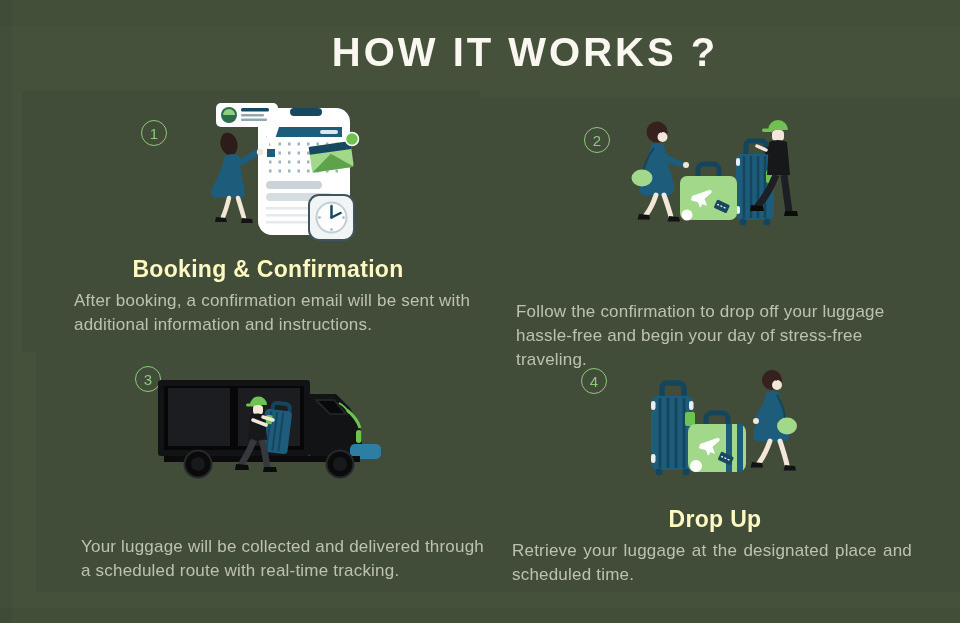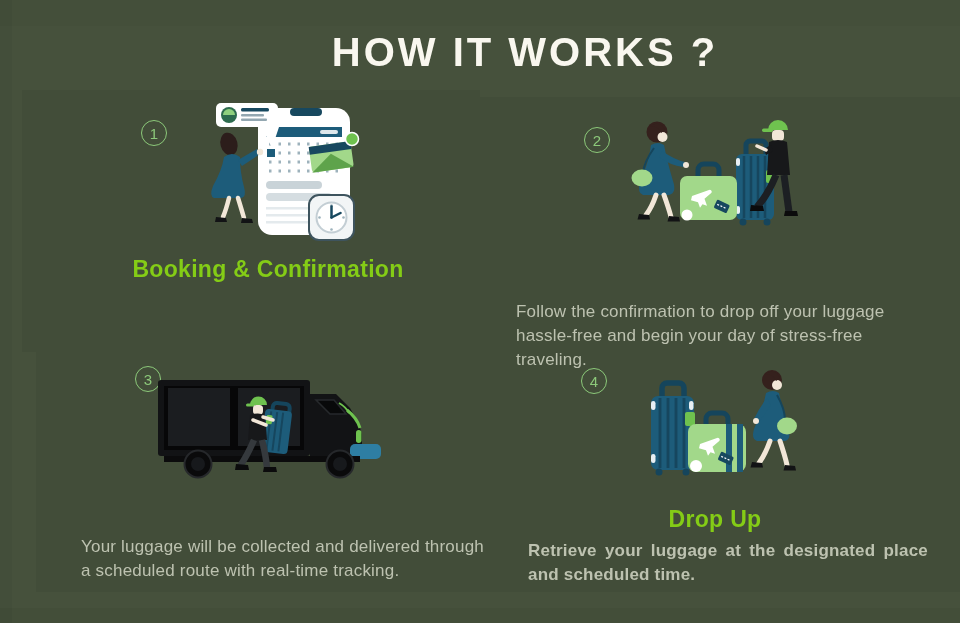--- a/index.html
+++ b/index.html
@@ -28,34 +28,34 @@
   .step2 .badge{left:76px;top:21px;}
   .step3 .badge{left:73px;top:8px;}
   .step4 .badge{left:73px;top:8px;}
   .illus{position:absolute;}
   .step1 .illus{left:140px;top:2px;}
   .step2 .illus{left:118px;top:12px;}
   .step3 .illus{left:92px;top:20px;}
   .step4 .illus{left:138px;top:8px;}
   .step-title{
     position:absolute;left:0;width:100%;margin:0;text-align:center;
-    color:#84cc16;font-size:23px;font-weight:bold;letter-spacing:0.3px;
+    color:#fef9c3;font-size:23px;font-weight:bold;letter-spacing:0.3px;
   }
   .step1 .step-title{top:156px;}
   .step2 .step-title{top:162px;}
   .step3 .step-title{top:145px;}
   .step4 .step-title{top:146px;}
   .step-desc{
     position:absolute;margin:0;color:#BDC2B0;
     font-size:17px;line-height:24px;letter-spacing:0.2px;
   }
   .step1 .step-desc{top:189px;left:12px;width:398px;}
   .step2 .step-desc{top:194px;left:8px;width:406px;}
   .step3 .step-desc{top:177px;left:19px;width:404px;}
-  .step4 .step-desc{top:179px;left:20px;width:400px;text-align:justify;font-weight:bold;}
+  .step4 .step-desc{top:179px;left:4px;width:400px;text-align:justify;}
 </style>
 </head>
 <body>
 
 <div class="shade" style="left:0;top:0;width:960px;height:26px;background:rgba(0,0,0,0.025);"></div>
 <div class="shade" style="left:0;top:0;width:12px;height:623px;background:rgba(0,0,0,0.03);"></div>
 <div class="shade" style="left:22px;top:90px;width:458px;height:262px;"></div>
 <div class="shade" style="left:480px;top:97px;width:480px;height:255px;"></div>
 <div class="shade" style="left:36px;top:352px;width:444px;height:240px;"></div>
 <div class="shade" style="left:480px;top:352px;width:480px;height:240px;"></div>
@@ -120,20 +120,21 @@
         <circle cx="129.5" cy="103.5" r="1.3"></circle>
           <circle cx="129.5" cy="127.5" r="1.3"></circle>
         <circle cx="117.5" cy="115.5" r="1.3"></circle>
           <circle cx="141.5" cy="115.5" r="1.3"></circle>
       </g>
       <line x1="129.5" y1="115.5" x2="129.5" y2="104.5" stroke="#17485F" stroke-width="2.5" stroke-linecap="round"></line>
       <line x1="129.5" y1="115.5" x2="138.5" y2="111" stroke="#17485F" stroke-width="2.5" stroke-linecap="round"></line>
     </svg>
   </div>
   <h2 class="step-title">Booking &amp; Confirmation</h2>
+  <p class="step-desc">After booking, a confirmation email will be sent with additional information and instructions.</p>
 </section>
 
 <section class="step step2">
   <span class="badge">2</span>
   <div class="illus">
     <svg width="172" height="126" viewBox="0 0 172 126">
 
       <path d="M120,38 v-11 a4,4 0 0 1 4,-4 h12 a4,4 0 0 1 4,4 v11" fill="none" stroke="#15455C" stroke-width="5"></path>
       <rect x="110" y="36" width="38" height="66" rx="6" fill="#1D5C7A"></rect>
       <g stroke="#16465E" stroke-width="2.5">

